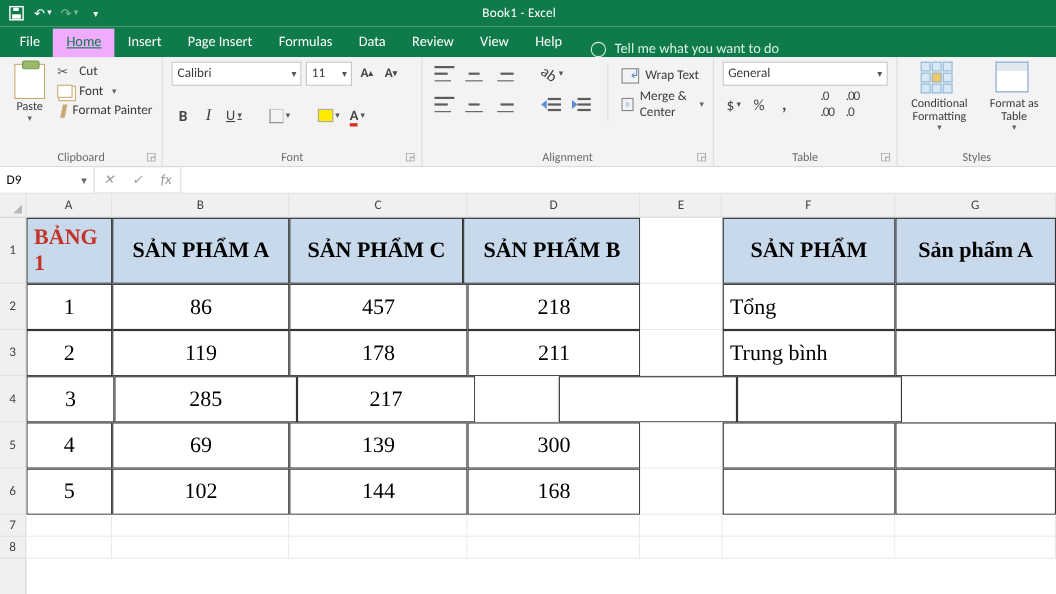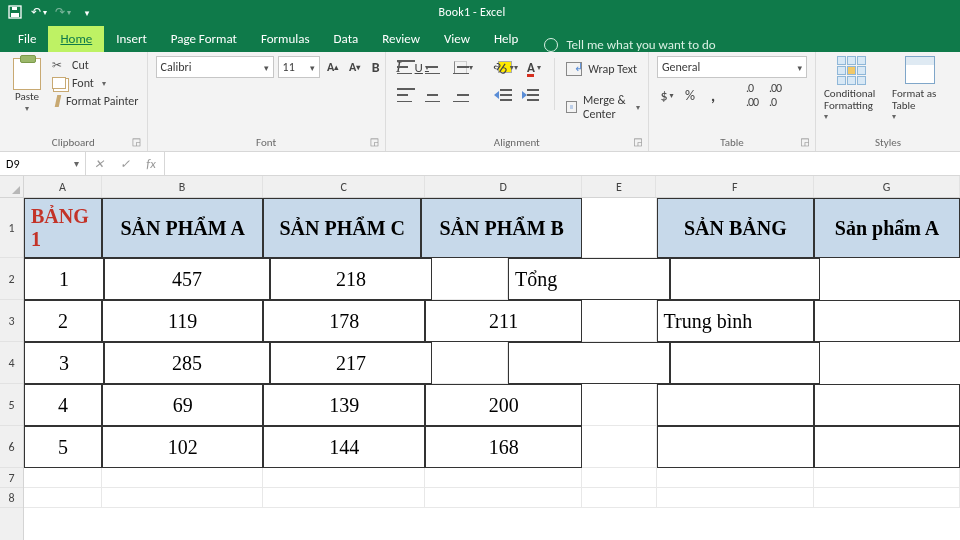--- a/index.html
+++ b/index.html
@@ -8,21 +8,21 @@
   
   .titlebar { height: 24px; background: #0f7a4a; display: flex; align-items: center; color: #fff; font-size: 12px; }
   .titlebar .qat { display: flex; align-items: center; gap: 10px; padding-left: 8px; }
   .titlebar .qat .ic { width: 14px; height: 14px; display:flex; align-items:center; justify-content:center; color:#fff; }
   .titlebar .qat .disabled { opacity:.45; }
   .titlebar .titletext { flex:1; text-align:center; letter-spacing:.2px; }
 
   
   .tabs { height: 28px; background: #0f7a4a; display:flex; align-items:flex-end; color:#fff; font-size:13px; }
   .tabs .tab { padding: 5px 12px 6px; cursor:default; }
-  .tabs .tab.active { background:#bef264; color:#0f7a4a;text-decoration:underline; }
+  .tabs .tab.active { background:#f0abfc; color:#0f7a4a;text-decoration:underline; }
   .tabs .spacer { width: 6px; }
   .tabs .tell { display:flex; align-items:center; gap:8px; padding-left:14px; color:#d9f0e3; }
   .tabs .bulb { width:14px; height:14px; border:1.2px solid #d9f0e3; border-radius:50%; position:relative; }
 
   
   .ribbon { height: 100px; background:#f3f3f3; border-bottom:1px solid #d7d7d7; display:flex; font-size:12px; color:#3b3b3b; }
   .group { border-right:1px solid #dcdcdc; padding:4px 8px 2px; display:flex; flex-direction:column; justify-content:space-between; position:relative; }
   .group .label { text-align:center; font-size:11px; color:#6a6a6a; padding-top:2px; }
   .group .body { flex:1; display:flex; align-items:flex-start; }
   .group .launcher { position:absolute; right:4px; bottom:4px; width:12px; height:12px; color:#8a8a8a; font-size:10px; display:flex; align-items:center; justify-content:center; }
@@ -33,21 +33,21 @@
   .paste-btn .picon { width:28px; height:32px; margin:2px auto 0; background:#fff; border:1px solid #c8a972; position:relative; }
   .paste-btn .picon::before { content:""; position:absolute; top:-4px; left:6px; width:14px; height:6px; background:#9bb76a; border:1px solid #7b9a4a; border-radius:2px; }
   .clip-actions { display:flex; flex-direction:column; gap:4px; padding-top:2px; }
   .clip-actions div { display:flex; align-items:center; gap:6px; }
   .sm-ic { width:14px; height:14px; display:inline-block; }
   .scissors { color:#555; }
   .copy-ic { width:14px; height:12px; border:1px solid #c8a972; background:#fff; box-shadow:2px 2px 0 #fff,2px 2px 0 1px #c8a972; }
   .brush-ic { width:4px; height:12px; background:#c8a972; transform:skewX(-12deg); display:inline-block; margin-left:4px; }
 
   
-  .font .body { flex-direction:row; gap:2px; }
+  .font .body { flex-direction:column; gap:16px; }
   .font-row1 { display:flex; gap:4px; align-items:center; }
   .combo { height:22px; border:1px solid #c6c6c6; background:#fff; display:flex; align-items:center; padding:0 4px; font-size:12px; }
   .combo .dd { margin-left:auto; color:#555; font-size:9px; }
   .font-name { width:118px; }
   .font-size { width:42px; }
   .grow { width:18px; height:22px; display:flex; align-items:center; justify-content:center; color:#444; font-weight:bold; }
   .font-row2 { display:flex; gap:3px; align-items:center; }
   .btn { min-width:20px; height:22px; padding:0 3px; display:flex; align-items:center; justify-content:center; color:#444; position:relative; }
   .bold { font-weight:bold; font-size:14px; }
   .italic { font-style:italic; font-family:'Times New Roman',serif; font-size:15px; }
@@ -66,37 +66,37 @@
   .al-left span:nth-child(2){width:65%;} .al-left span:nth-child(3){width:85%;}
   .al-cent span{margin:0 auto;} .al-cent span:nth-child(2){width:60%;} .al-cent span:nth-child(3){width:85%;}
   .al-right span{margin-left:auto;} .al-right span:nth-child(2){width:65%;} .al-right span:nth-child(3){width:85%;}
   .indent-ic { width:18px; height:14px; position:relative; }
   .indent-ic span { position:absolute; left:6px; right:0; height:1.5px; background:#5c5c5c; }
   .indent-ic span:nth-child(1){top:1px;} .indent-ic span:nth-child(2){top:6px;} .indent-ic span:nth-child(3){top:11px;}
   .indent-ic::before { content:""; position:absolute; left:0; top:3px; border-top:4px solid transparent; border-bottom:4px solid transparent; }
   .indent-dec::before { border-right:5px solid #5a8dd6; }
   .indent-inc::before { border-left:5px solid #5a8dd6; left:1px; }
   .rot-ic { font-size:14px; transform:rotate(35deg); display:inline-block; color:#444; }
-  .wrap-merge { display:flex; flex-direction:column; gap:16px; padding-top:2px; }
+  .wrap-merge { display:flex; flex-direction:column; gap:4px; padding-top:2px; }
   .wm-item { display:flex; align-items:center; gap:6px; height:22px; }
   .wrap-ic { width:16px; height:14px; border:1px solid #888; position:relative; }
   .wrap-ic::after { content:"↲"; position:absolute; right:-2px; top:-2px; font-size:11px; color:#5a8dd6; }
   .merge-ic { width:18px; height:12px; border:1px solid #888; position:relative; }
   .merge-ic::after { content:""; position:absolute; left:3px; right:3px; top:3px; bottom:3px; background:#5a8dd6; opacity:.35; }
   .vsep { width:1px; background:#dcdcdc; margin:2px 6px; }
 
   
   .number .body { flex-direction:column; gap:6px; }
   .num-row2 { display:flex; gap:3px; align-items:center; }
   .dollar { font-size:14px; }
   .dec-ic { font-size:12px; letter-spacing:-1px; }
 
   
   .stylesg .body { gap:8px; }
-  .bigbtn { width:60px; text-align:left; font-size:11px; line-height:1.1; }
+  .bigbtn { width:60px; text-align:center; font-size:11px; line-height:1.1; }
   .bigbtn .bic { width:34px; height:30px; margin:0 auto 2px; position:relative; }
   .cf-grid { display:grid; grid-template-columns:repeat(3,9px); grid-template-rows:repeat(3,9px); gap:1px; }
   .cf-grid div { background:#d8e8f5; border:1px solid #8fb7d8; }
   .cf-grid div:nth-child(5){ background:#f2c867; }
   .ft-ic { border:1px solid #7fa6c9; background:linear-gradient(#dfeaf3,#dfeaf3 30%,#fff 30%); height:28px; width:30px; }
 
   
   .fbar { height:24px; border-bottom:1px solid #d7d7d7; display:flex; align-items:stretch; font-size:12px; }
   .namebox { width:86px; border-right:1px solid #d7d7d7; display:flex; align-items:center; padding:0 6px; background:#fff; }
   .namebox .dd { margin-left:auto; color:#666; font-size:10px; }
@@ -147,21 +147,21 @@
   </div>
   <div class="titletext">Book1  -  Excel</div>
   <div style="width:110px;"></div>
 </div>
 
 <div class="tabs">
   <div class="spacer"></div>
   <div class="tab">File</div>
   <div class="tab active">Home</div>
   <div class="tab">Insert</div>
-  <div class="tab">Page Format</div>
+  <div class="tab">Page Insert</div>
   <div class="tab">Formulas</div>
   <div class="tab">Data</div>
   <div class="tab">Review</div>
   <div class="tab">View</div>
   <div class="tab">Help</div>
   <div class="tell">
     <span class="bulb"></span>
     <span>Tell me what you want to do</span>
   </div>
 </div>
@@ -413,26 +413,27 @@
       <div class="colh wG">G</div>
     </div>
     <div class="cells">
 
       <div class="row h1">
         <div class="cell wA hdrCell thickB red">BẢNG 1</div>
         <div class="cell wB hdrCell thickB">SẢN PHẨM A</div>
         <div class="cell wD hdrCell thickB">SẢN PHẨM C</div>
         <div class="cell wC hdrCell thickB">SẢN PHẨM B</div>
         <div class="cell wE"></div>
-        <div class="cell wF hdrCell thickB">SẢN BẢNG</div>
+        <div class="cell wF hdrCell thickB">SẢN PHẨM</div>
         <div class="cell wG hdrCell thickB">Sản phẩm A</div>
       </div>
 
       <div class="row hN">
         <div class="cell wA center thickB">1</div>
+        <div class="cell wB center thickB">86</div>
         <div class="cell wC center thickB">457</div>
         <div class="cell wD center thickB">218</div>
         <div class="cell wE"></div>
         <div class="cell wF thickB">Tổng</div>
         <div class="cell wG thickB"></div>
       </div>
 
       <div class="row hN">
         <div class="cell wA center thickB">2</div>
         <div class="cell wB center thickB">119</div>
@@ -449,21 +450,21 @@
         <div class="cell wD center thickB">217</div>
         <div class="cell wE"></div>
         <div class="cell wF thickB"></div>
         <div class="cell wG thickB"></div>
       </div>
 
       <div class="row hN">
         <div class="cell wA center thickB">4</div>
         <div class="cell wB center thickB">69</div>
         <div class="cell wC center thickB">139</div>
-        <div class="cell wD center thickB">200</div>
+        <div class="cell wD center thickB">300</div>
         <div class="cell wE"></div>
         <div class="cell wF thickB"></div>
         <div class="cell wG thickB"></div>
       </div>
 
       <div class="row hN">
         <div class="cell wA center thickB">5</div>
         <div class="cell wB center thickB">102</div>
         <div class="cell wC center thickB">144</div>
         <div class="cell wD center thickB">168</div>

